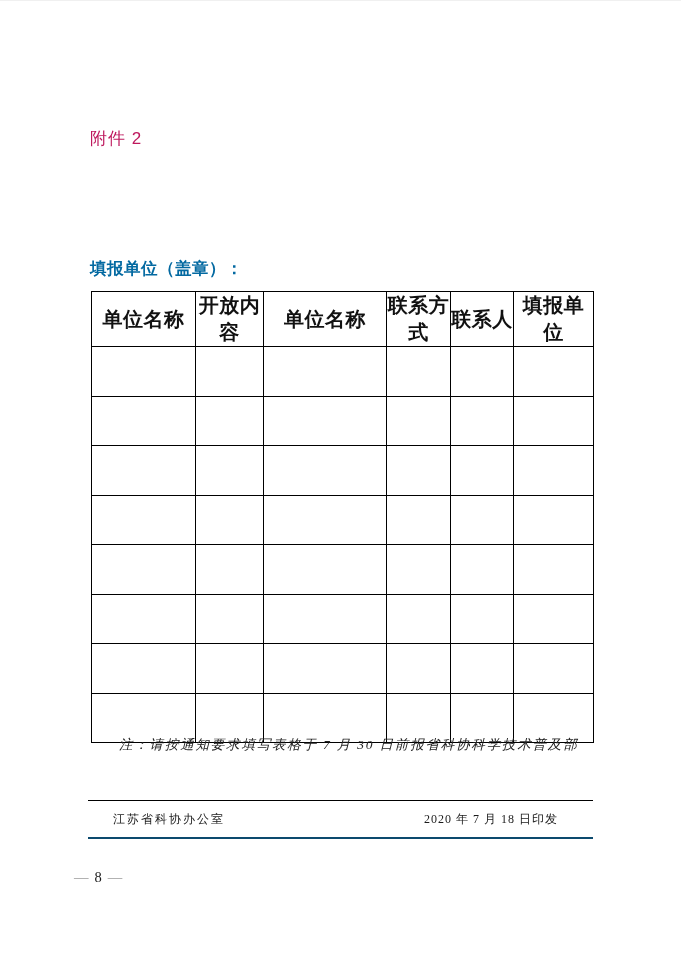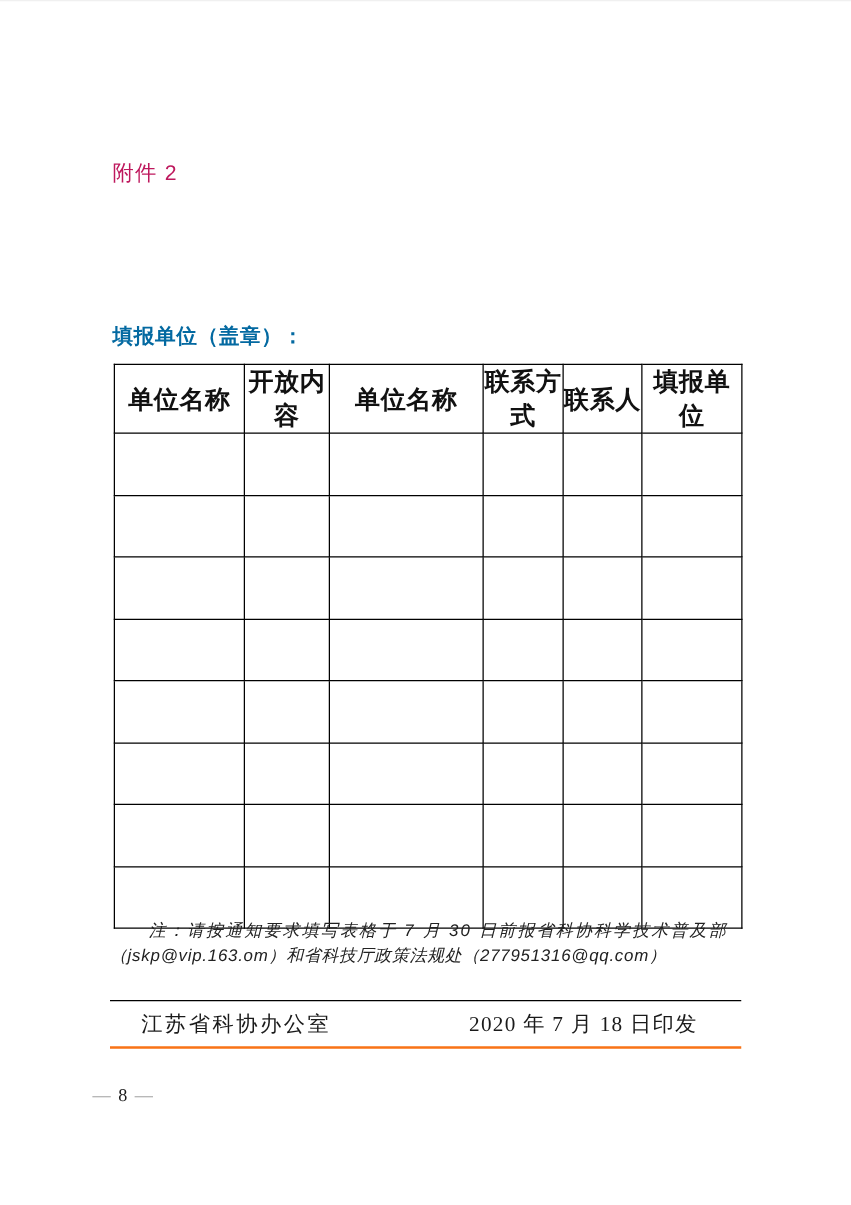--- a/index.html
+++ b/index.html
@@ -75,21 +75,21 @@
   .record-table td {
     height: 49.5px;
     background: #ffffff;
   }
 
   .note {
     position: absolute;
     left: 88px;
     top: 734px;
     width: 506px;
-    font-family: Liberation Sans, sans-serif;
+    font-family: Liberation Serif, serif;
     font-style: italic;
     font-size: 13.5px;
     line-height: 20px;
     color: #222;
   }
   .note .note-line1 {
     margin-left: 31px;
     letter-spacing: 1.8px;
     white-space: nowrap;
   }
@@ -98,27 +98,27 @@
     white-space: nowrap;
   }
 
   .issue-footer {
     position: absolute;
     left: 88px;
     top: 799px;
     width: 505px;
     height: 39px;
     border-top: 1px solid #000;
-    border-bottom: 2px solid #f97316;
+    border-bottom: 2px solid #0c4a6e;
     display: flex;
     align-items: center;
     justify-content: space-between;
     padding: 0 35px 0 25px;
     font-family: "Liberation Serif", "DejaVu Serif", serif;
-    font-size: 17px;
+    font-size: 12px;
     color: #1a1a1a;
   }
   .issue-footer .issuer { letter-spacing: 2px; }
   .issue-footer .print-date { letter-spacing: 1px; }
 
   .page-number {
     position: absolute;
     left: 68px;
     top: 868px;
     font-family: "Liberation Serif", "DejaVu Serif", serif;
@@ -220,21 +220,20 @@
           <td></td>
           <td></td>
           <td></td>
           <td></td>
         </tr>
       </tbody>
   </table>
 
   <div class="note">
     <div class="note-line1">注：请按通知要求填写表格于 7 月 30 日前报省科协科学技术普及部</div>
-    <div class="note-line2">（jskp@vip.163.om）和省科技厅政策法规处（277951316@qq.com）</div>
   </div>
 
   <div class="issue-footer">
     <span class="issuer">江苏省科协办公室</span>
     <span class="print-date">2020 年 7 月 18 日印发</span>
   </div>
 
   <div class="page-number">
     <span class="dash">—</span><span class="num">8</span><span class="dash">—</span>
   </div>

